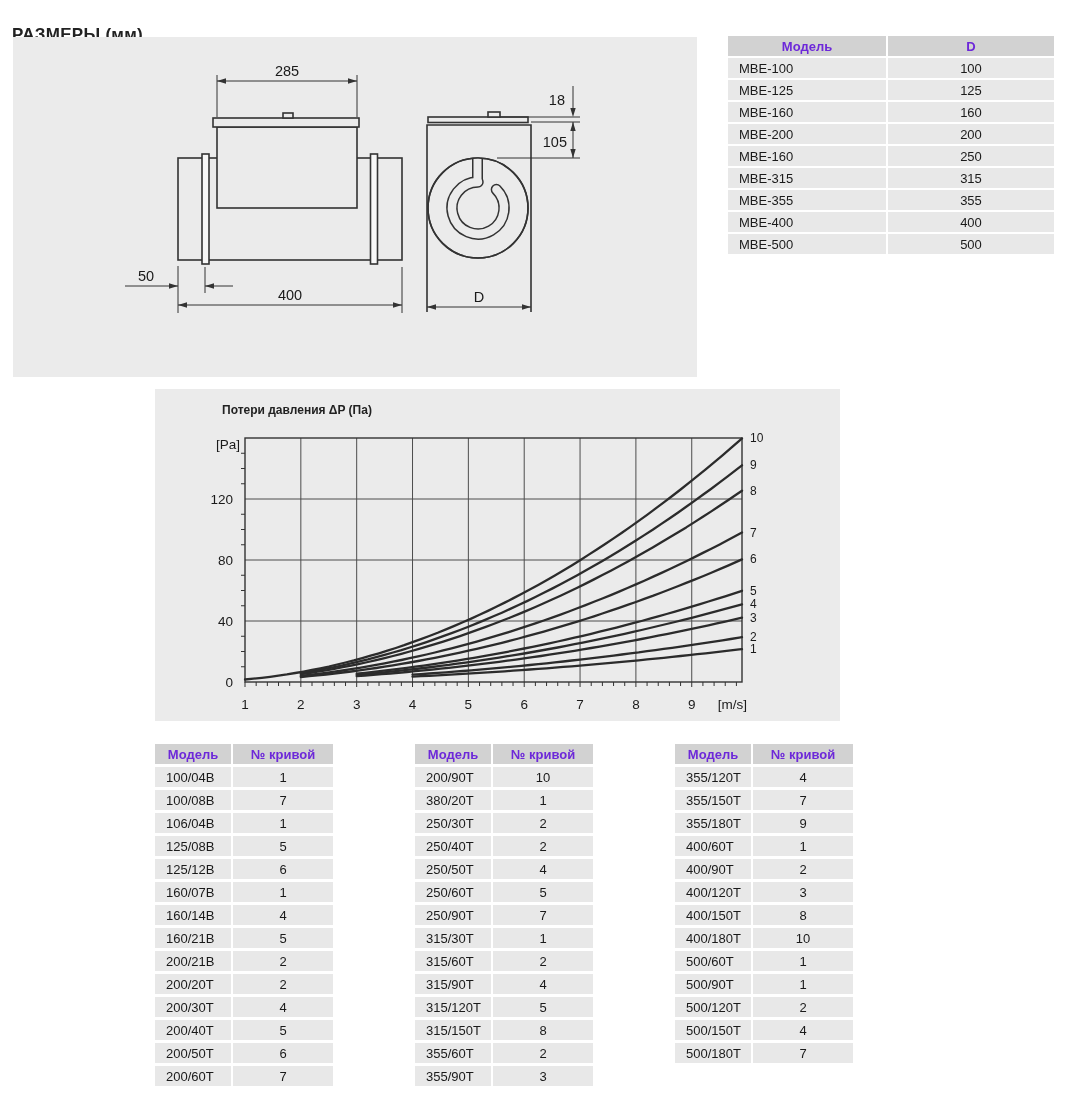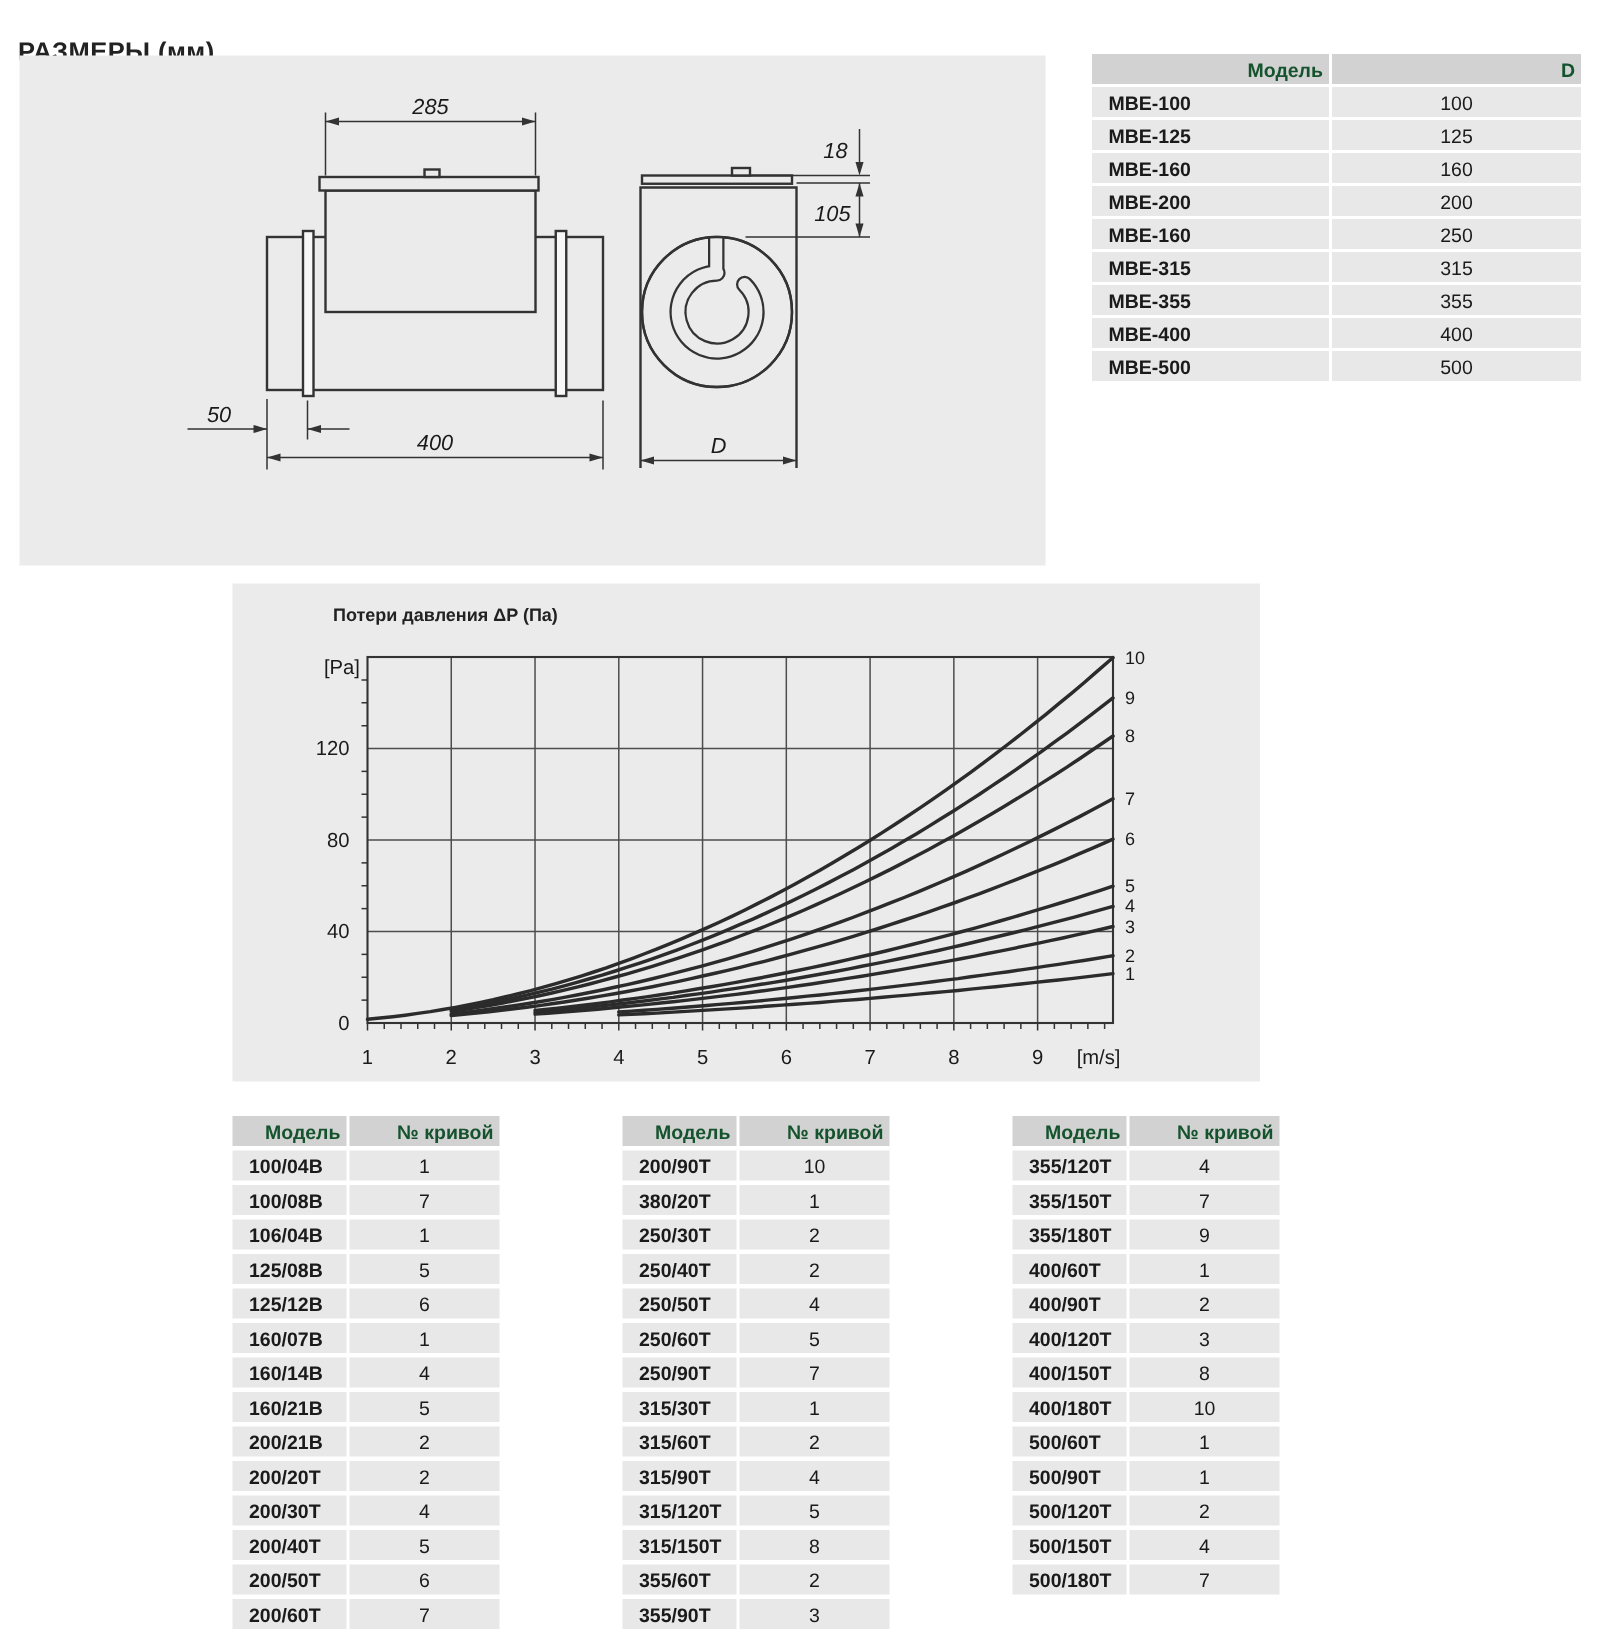--- a/index.html
+++ b/index.html
@@ -7,37 +7,37 @@
   body {
     position:relative; width:1071px; height:1099px;
     font-family:"Liberation Sans", sans-serif; color:#1a1a1a;
   }
   .abs { position:absolute; }
   h1.page-title {
     position:absolute; left:12px; top:6px;
     font-size:17px; font-weight:bold; letter-spacing:.3px; color:#222;margin-top:19px;
   }
   .panel { position:absolute; background:#ebebeb; }
-  #drawing-panel { left:13px; top:37px; width:684px; height:340px;font-style:italic; }
+  #drawing-panel { left:13px; top:37px; width:684px; height:340px; }
   #chart-panel   { left:155px; top:389px; width:685px; height:332px; }
   .chart-title {
     position:absolute; left:67px; top:14px;
     font-size:12px; font-weight:bold; color:#222;
   }
   
   .datatable { border-collapse:separate; border-spacing:2px; }
   .datatable th {
     background:#d2d2d2; font-weight:bold; font-size:13px;
-    height:20px; text-align:right; padding:0 4px; color:#14532d;
+    height:20px; text-align:center; padding:0 4px; color:#6d28d9;
   }
   .datatable td {
     background:#e8e8e8; font-size:13px; height:20px;
     text-align:center; padding:0 2px; color:#1a1a1a;
   }
-  .datatable td:first-child { text-align:left; padding-left:11px;font-weight:bold; }
+  .datatable td:first-child { text-align:left; padding-left:11px; }
   #model-d-table { left:726px; top:34px; }
   #model-d-table th.c1 { width:158px; }
   #model-d-table th.c2 { width:166px; }
   .curve-tbl-wrap { position:absolute; top:741px; }
   #curve-table-0 { left:153px; } #curve-table-1 { left:413px; } #curve-table-2 { left:673px; }
   .curve-tbl { border-spacing:2px 3px; }
   .curve-tbl th.c1 { width:76px; }
   .curve-tbl th.c2 { width:100px; }
   svg text { font-family:"Liberation Sans", sans-serif; fill:#1a1a1a; }
 </style>

